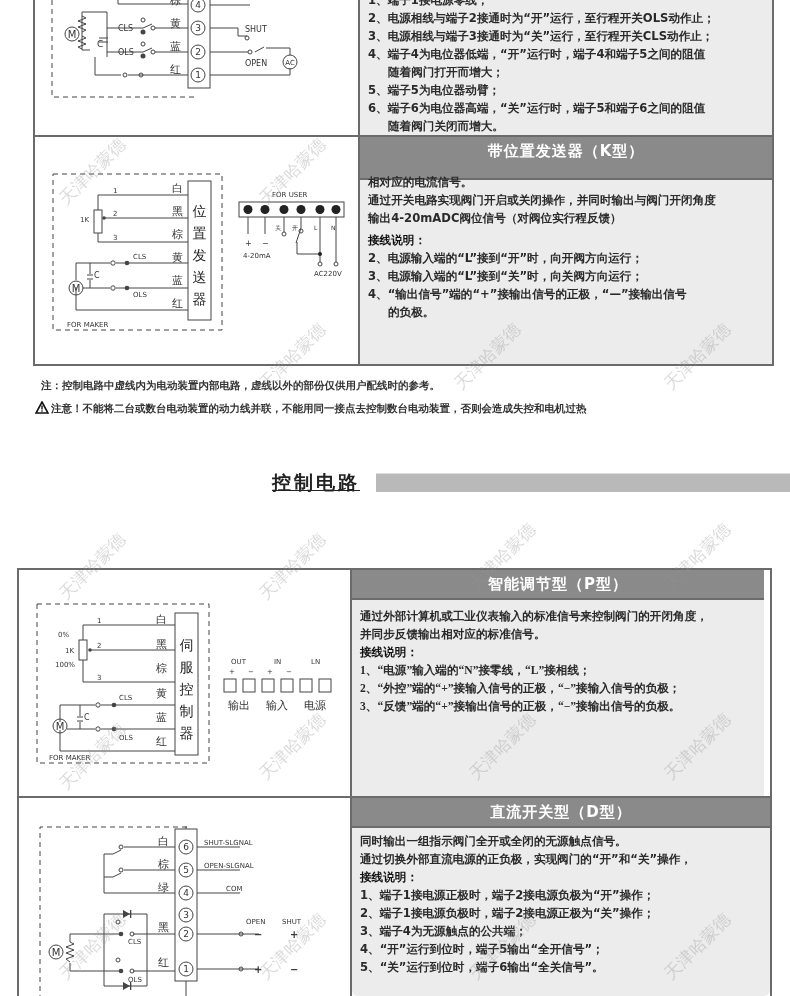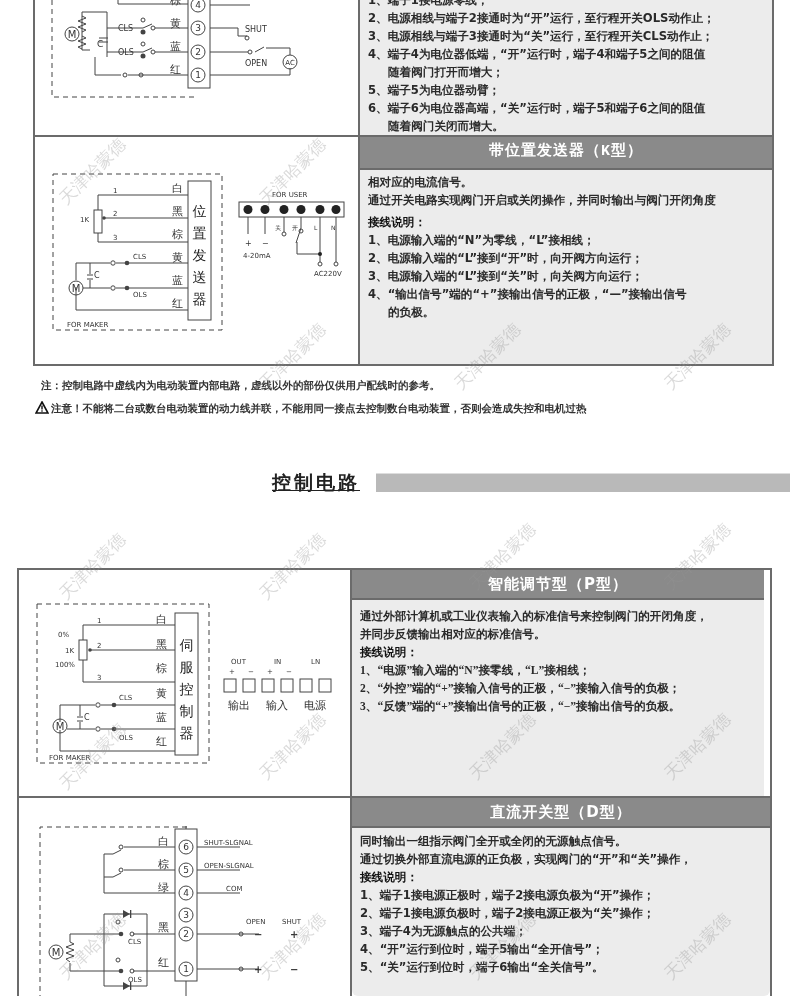--- a/index.html
+++ b/index.html
@@ -100,26 +100,26 @@
   <text x="198" y="8" font-size="9" text-anchor="middle" fill="#333">4</text>
   <text x="198" y="31" font-size="9" text-anchor="middle" fill="#333">3</text>
   <text x="198" y="55" font-size="9" text-anchor="middle" fill="#333">2</text>
   <text x="198" y="78" font-size="9" text-anchor="middle" fill="#333">1</text>
   <text x="245" y="32" font-size="8" fill="#333">SHUT</text>
   <text x="245" y="66" font-size="8" fill="#333">OPEN</text>
   <text x="290" y="65" font-size="7" text-anchor="middle" fill="#333">AC</text>
 </svg>
 
 <div class="panel" style="left:360px; top:137px; width:412px; height:227px;">
-  <div class="panel-head" style="height:33px; line-height:29px;font-family:Liberation Mono, monospace;">带位置发送器（K型）</div>
+  <div class="panel-head" style="height:43px; line-height:29px;">带位置发送器（K型）</div>
   <div class="panel-body" style="top:36px;">
     <div class="p">相对应的电流信号。</div>
     <div class="p">通过开关电路实现阀门开启或关闭操作，并同时输出与阀门开闭角度</div>
+    <div class="p">输出4-20mADC阀位信号（对阀位实行程反馈）</div>
     <div class="sub">接线说明：</div>
-    <div class="li">1、电源输入端的“N”为零线，“L”接相线；</div>
     <div class="li">2、电源输入端的“L”接到“开”时，向开阀方向运行；</div>
     <div class="li">3、电源输入端的“L”接到“关”时，向关阀方向运行；</div>
     <div class="li">4、“输出信号”端的“+”接输出信号的正极，“—”接输出信号</div>
     <div class="li cont">的负极。</div>
   </div>
 </div>
 
 <svg class="diag" style="left:35px; top:137px;" width="322" height="227" viewBox="35 137 322 227">
   <g stroke="#444" stroke-width="1" fill="none">
     <path d="M53 174 H222 V330 H53 Z" stroke-dasharray="5,4"></path>

